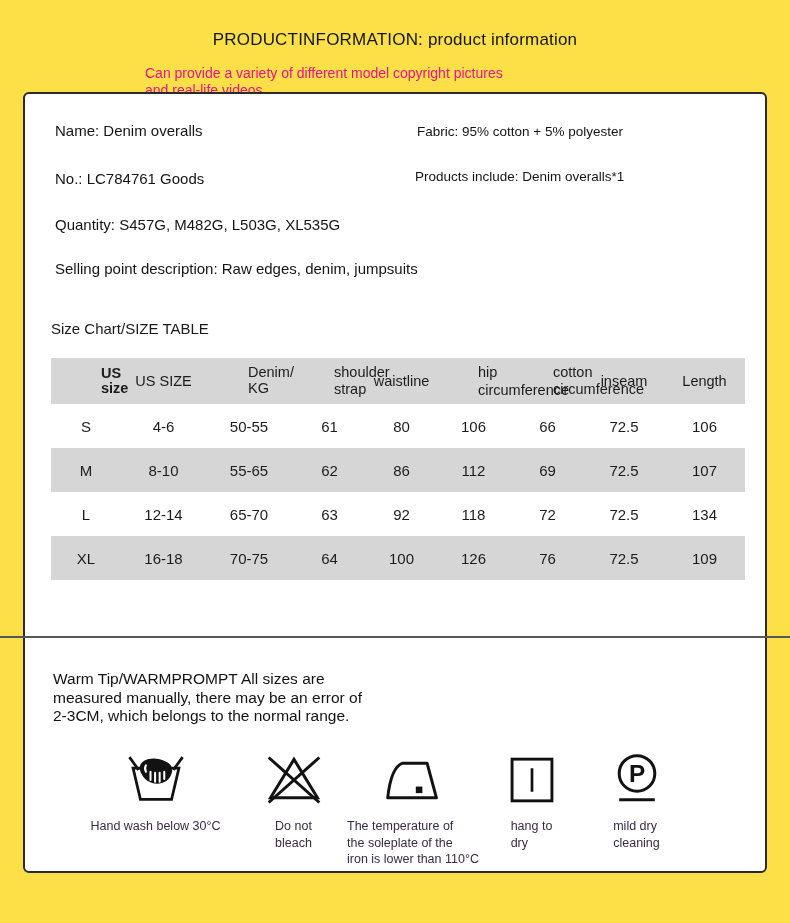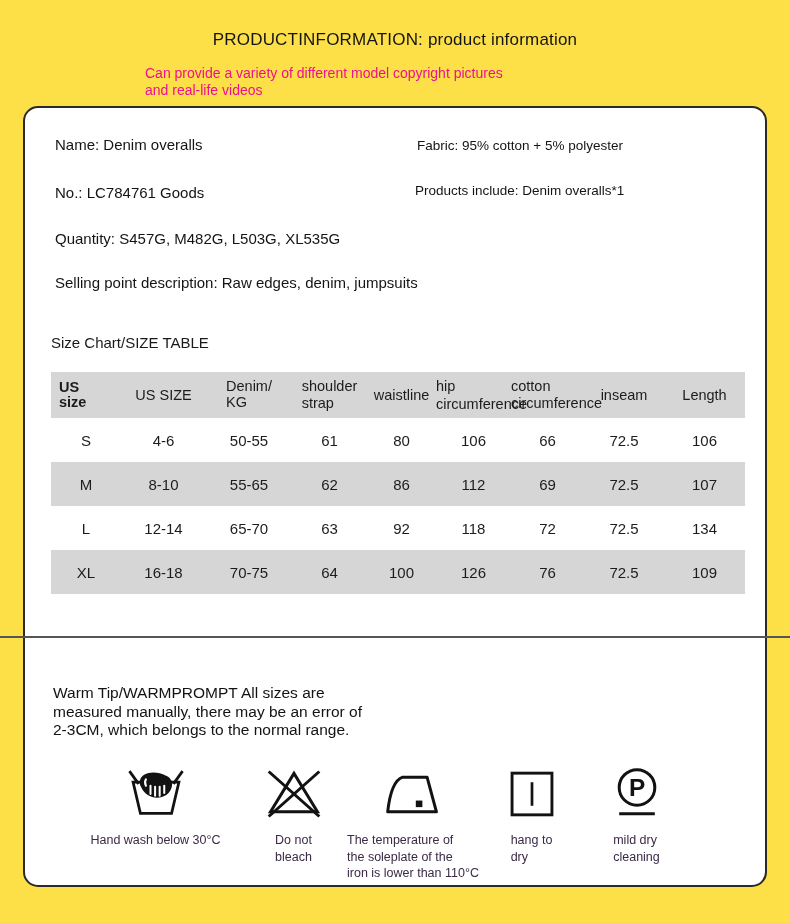--- a/index.html
+++ b/index.html
@@ -4,38 +4,38 @@
 <title>Product Information</title>
 <style>
   html,body{margin:0;padding:0;background:#ffffff;}
   body{width:790px;height:923px;font-family:"Liberation Sans","DejaVu Sans",sans-serif;color:#161616;}
   .page{position:relative;width:790px;height:923px;background:#fde047;overflow:hidden;}
   .pre{white-space:pre-line;}
 
   .title{position:absolute;top:30px;left:0;width:100%;text-align:center;font-size:17px;font-weight:400;color:#141414;margin:0;letter-spacing:.2px;}
   .subtitle{position:absolute;top:65px;left:145px;font-size:14px;line-height:16.5px;color:#ed118f;}
 
-  .box{position:absolute;top:106px;left:23px;width:740px;height:777px;border:2px solid #2a2a2a;border-radius:15px;background:#fff;}
+  .box{position:absolute;top:92px;left:23px;width:740px;height:777px;border:2px solid #2a2a2a;border-radius:6px;background:#fff;}
   .info{position:absolute;font-size:15px;color:#141414;white-space:nowrap;}
   .info.right{font-size:13.5px;}
   .i-name{left:30px;top:28px;}
   .i-no{left:30px;top:76px;}
   .i-qty{left:30px;top:122px;}
   .i-sell{left:30px;top:166px;}
   .i-fabric{left:392px;top:30px;}
   .i-include{left:390px;top:75px;}
 
   .size-title{position:absolute;left:26px;top:226px;font-size:15px;color:#1a1a1a;text-align:center;}
 
   table.size-table{position:absolute;left:26px;top:264px;width:694px;border-collapse:collapse;table-layout:fixed;}
   .size-table th,.size-table td{padding:0;text-align:center;vertical-align:middle;font-weight:400;color:#1c1c1c;}
   .size-table thead th{background:#d6d6d6;height:46px;font-size:14.5px;}
   .size-table tbody td{height:44px;font-size:15px;}
   .size-table tbody tr.stripe td{background:#d6d6d6;}
-  .hdr-left{display:inline-block;text-align:left;white-space:pre-line;}
+  .hdr-left{display:inline-block;text-align:left;white-space:pre-line;margin-left:42px;}
   th.c1{text-align:left;padding-left:8px;font-weight:700;font-size:14px;line-height:1.05;}
   th.c3{font-size:14.5px;line-height:1.1;}
   th.c4{font-size:10px;line-height:1.2;}
   th.c5{font-size:11.5px;}
   th.c6{font-size:7.5px;line-height:1.25;}
   th.c7{font-size:11px;line-height:1.15;}
   th.c8{font-size:13.5px;}
   th.c9{font-size:14.5px;white-space:nowrap;}
 
   .warm-tip{position:absolute;left:28px;top:576px;font-size:15.5px;line-height:18.5px;color:#131313;}

